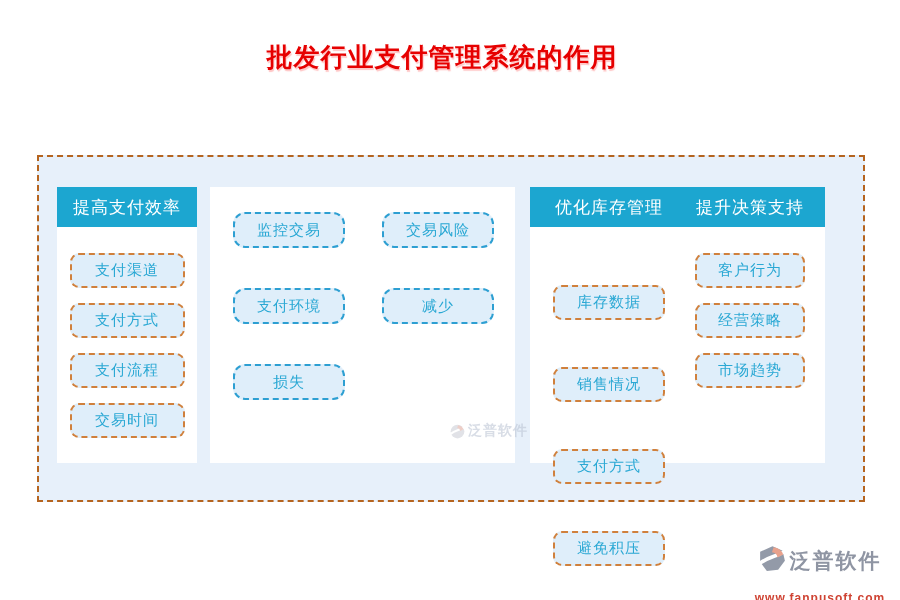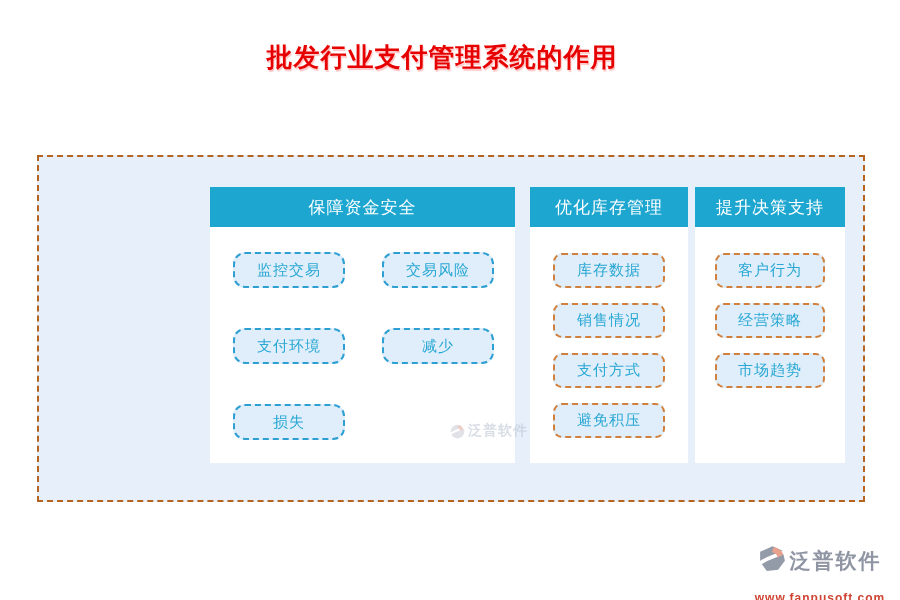--- a/index.html
+++ b/index.html
@@ -31,42 +31,42 @@
     border:2px dashed var(--outer-border);
     background:var(--outer-bg);
   }
 
   .col{
     position:absolute;top:30px;height:276px;background:#ffffff;
   }
   .col-1{left:18px;width:140px;}
   .col-2{left:171px;width:305px;}
   .col-3{left:491px;width:158px;}
-  .col-4{left:656px;width:150px;}
+  .col-4{left:636px;width:150px;}
 
   .col-header{
     height:40px;background:var(--header-teal);
     color:#ffffff;font-size:17px;letter-spacing:1px;
     display:flex;align-items:center;justify-content:center;
   }
 
   .col-body{
     display:flex;flex-direction:column;align-items:center;
     padding-top:26px;gap:15px;
   }
   .box{
     height:35px;display:flex;align-items:center;justify-content:center;
     background:var(--box-bg);color:var(--box-text);font-size:15px;
     letter-spacing:1px;
   }
   .box-orange{
     border:2px dashed var(--orange-border);border-radius:9px;
   }
   .col-1 .box{width:115px;}
-  .col-3 .box{width:112px;}
+  .col-3 .box{width:112px;margin-top:32px;}
   .col-4 .box{width:110px;}
 
   .grid-2{
     display:grid;grid-template-columns:112px 112px;
     column-gap:37px;row-gap:40px;
     padding:25px 0 0 23px;
   }
   .box-blue{
     width:112px;height:36px;
     border:2px dashed var(--blue-border);border-radius:12px;
@@ -97,23 +97,31 @@
 </style>
 </head>
 <body>
 
 <div class="stage">
 
   <div class="title">批发行业支付管理系统的作用</div>
 
   <div class="frame">
 
+    <div class="col col-1">
+      <div class="col-header">提高支付效率</div>
+      <div class="col-body">
+        <div class="box box-orange">支付渠道</div>
+        <div class="box box-orange">支付方式</div>
+        <div class="box box-orange">支付流程</div>
+        <div class="box box-orange">交易时间</div>
+      </div>
+    </div>
 
     <div class="col col-2">
-      <div class="col-header">保障资金安全</div>
       <div class="grid-2">
         <div class="box box-blue">监控交易</div>
         <div class="box box-blue">交易风险</div>
         <div class="box box-blue">支付环境</div>
         <div class="box box-blue">减少</div>
         <div class="box box-blue">损失</div>
       </div>
     </div>
 
     <div class="col col-3">

